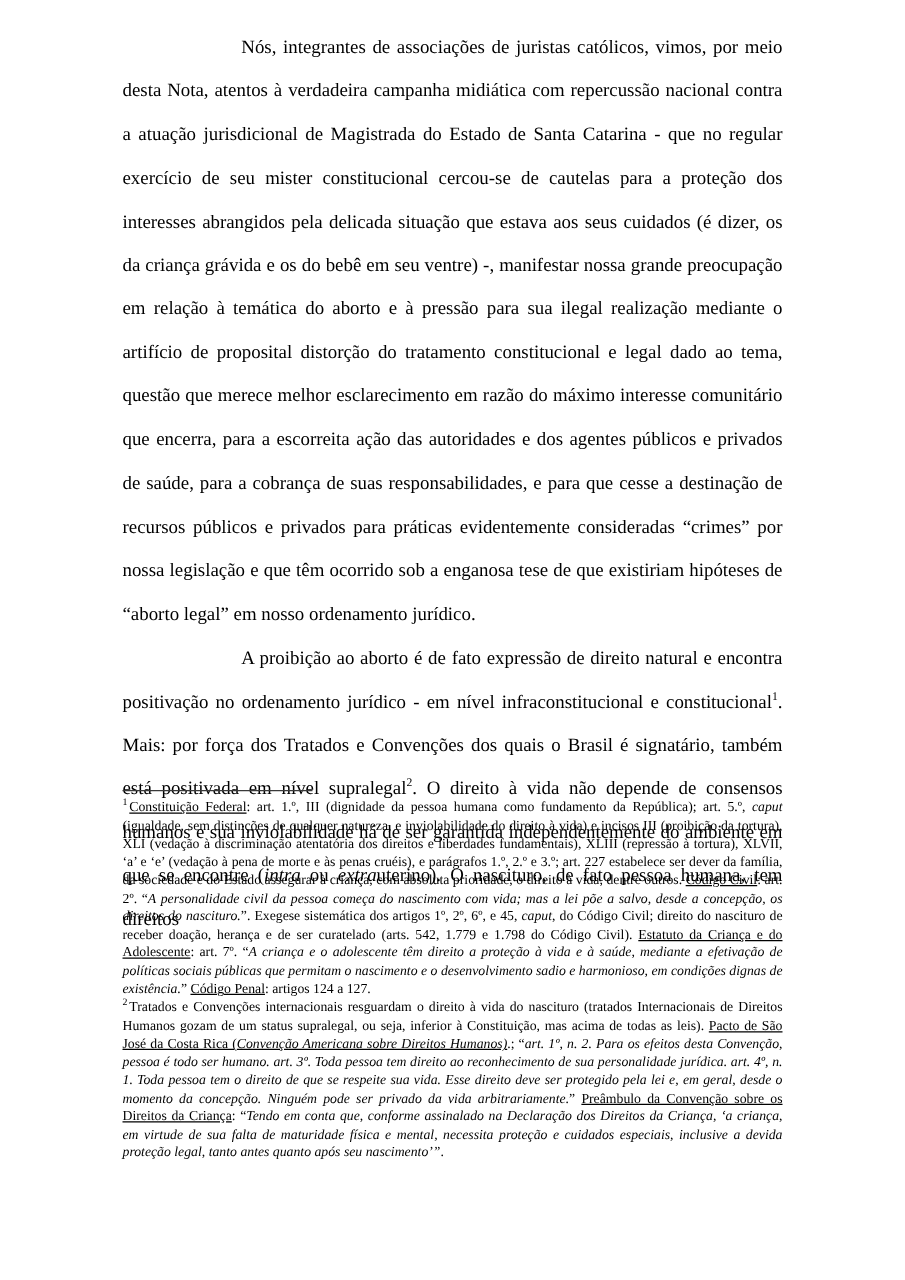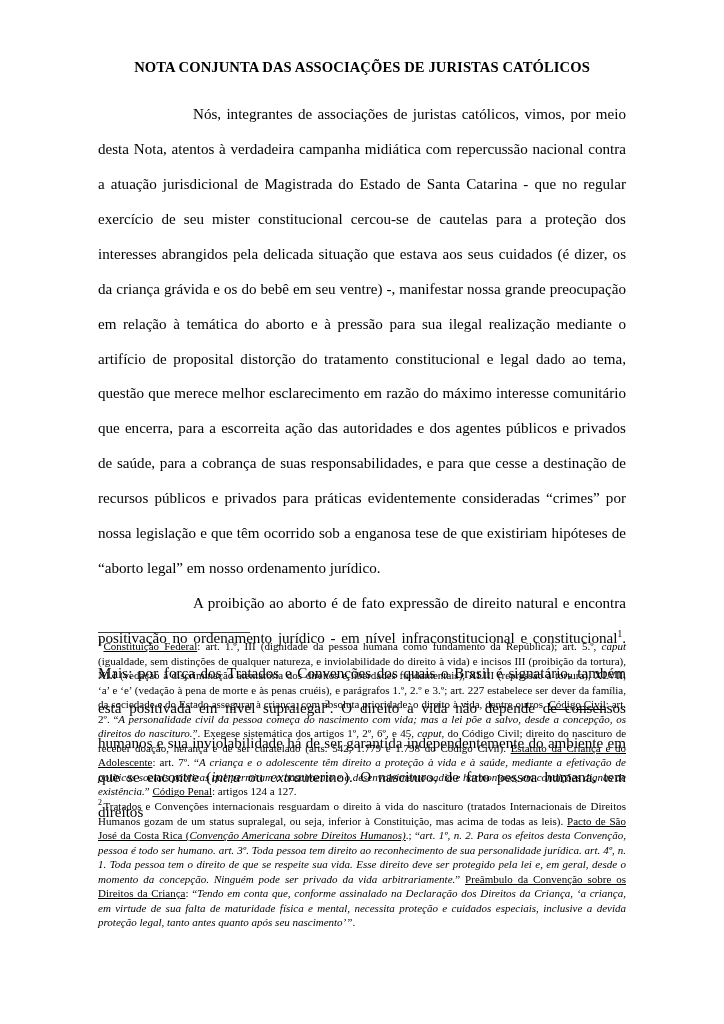--- a/index.html
+++ b/index.html
@@ -94,21 +94,20 @@
   .u { text-decoration: underline; }
   .it { font-style: italic; }
 </style>
 </head>
 <body>
 
 <div class="page">
 
   <div class="content-area">
 
-    <h1 class="doc-title">NOTA CONJUNTA DAS ASSOCIAÇÕES DE JURISTAS CATÓLICOS</h1>
 
     <div class="body-block">
 
       <p class="body-par">Nós, integrantes de associações de juristas católicos, vimos, por meio desta Nota, atentos à verdadeira campanha midiática com repercussão nacional contra a atuação jurisdicional de Magistrada do Estado de Santa Catarina - que no regular exercício de seu mister constitucional cercou-se de cautelas para a proteção dos interesses abrangidos pela delicada situação que estava aos seus cuidados (é dizer, os da criança grávida e os do bebê em seu ventre) -,  manifestar nossa grande preocupação em relação à temática do aborto e à pressão para sua ilegal realização mediante o artifício de proposital distorção do tratamento constitucional e legal dado ao tema, questão que merece melhor esclarecimento em razão do máximo interesse comunitário que encerra, para a escorreita ação das autoridades e dos agentes públicos e privados de saúde, para a cobrança de suas responsabilidades, e para que cesse a destinação de recursos públicos e privados para práticas evidentemente consideradas “crimes” por nossa legislação e que têm ocorrido sob a enganosa tese de que existiriam hipóteses de “aborto legal” em nosso ordenamento jurídico.</p>
 
       <p class="body-par"><span>A proibição ao aborto é de fato expressão de direito natural e encontra positivação no ordenamento jurídico - em nível infraconstitucional e constitucional</span><sup>1</sup><span>. Mais: por força dos Tratados e Convenções dos quais o Brasil é signatário, também está positivada em nível supralegal</span><sup>2</sup><span>. O direito à vida não depende de consensos humanos e sua inviolabilidade há de ser garantida independentemente do ambiente em que se encontre (</span><i>intra</i><span> ou </span><i>extra</i><span>uterino). O nascituro, de fato pessoa humana, tem direitos</span></p>
 
     </div>
   </div>
 

